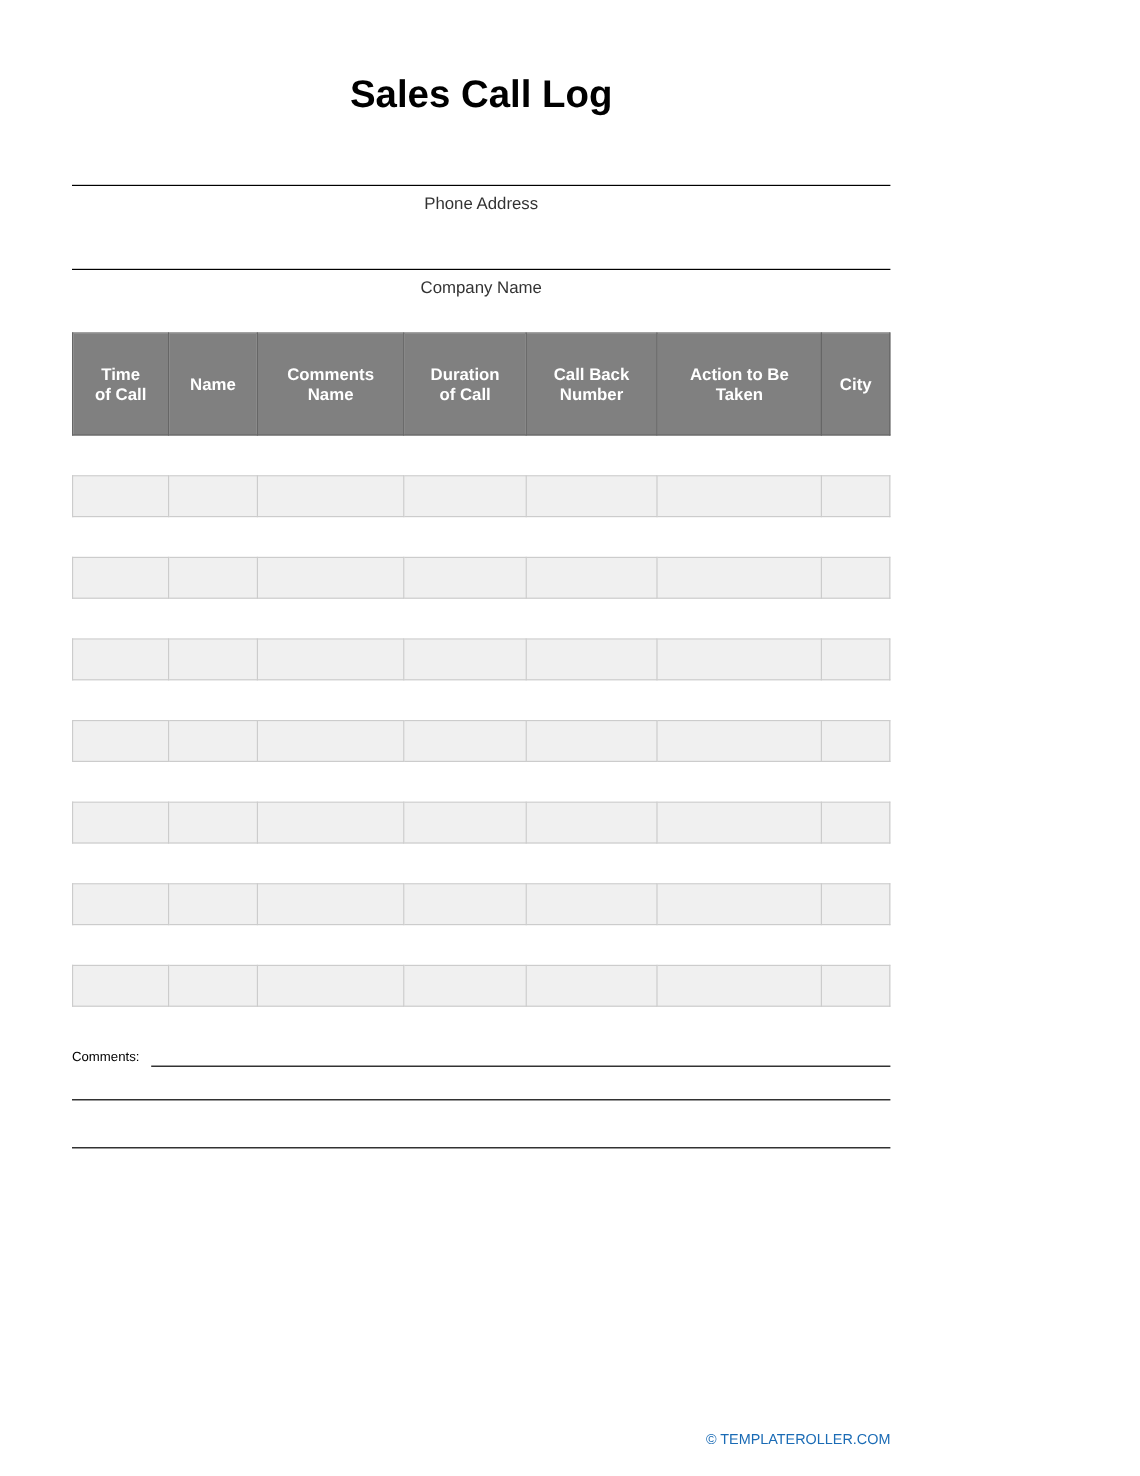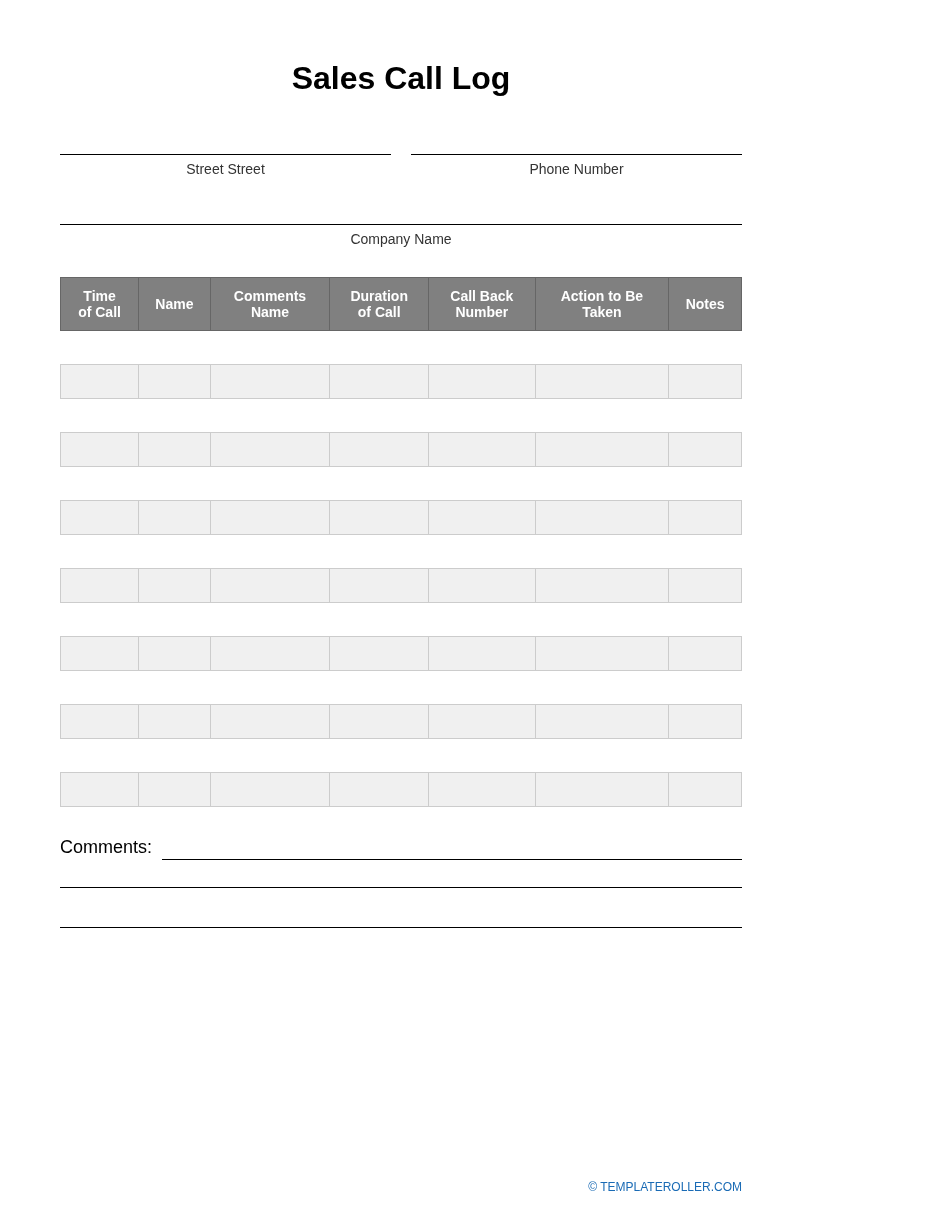--- a/index.html
+++ b/index.html
@@ -77,21 +77,21 @@
       border-collapse: collapse;
       margin-bottom: 30px;
     }
 
     .log-table thead tr th {
       background-color: #808080;
       color: #fff;
       text-align: center;
       font-size: 14px;
       font-weight: bold;
-      padding: 10px 6px;
+      padding: 26px 6px;
       border: 1px solid #666;
     }
 
     .log-table tbody tr td {
       background-color: #e8e8e8;
       height: 34px;
       border: 1px solid #ccc;
       padding: 4px 6px;
     }
 
@@ -110,21 +110,21 @@
       margin-bottom: 20px;
     }
 
     .comments-line-row {
       display: flex;
       align-items: flex-end;
       margin-bottom: 8px;
     }
 
     .comments-label {
-      font-size: 18px;
+      font-size: 11px;
       color: #000;
       white-space: nowrap;
       margin-right: 10px;
       padding-bottom: 2px;
     }
 
     .comments-line {
       flex: 1;
       border-bottom: 1.5px solid #000;
       height: 20px;
@@ -159,42 +159,38 @@
     }
 
     .sig-label {
       font-size: 14px;
       color: #333;
     }
 
     
     .footer {
       position: absolute;
-      bottom: 36px;
+      bottom: 24px;
       right: 60px;
       font-size: 12px;
       color: #1a6bb5;
     }
   </style>
 </head>
 <body>
 
 <div class="page">
 
   <h1 class="title">Sales Call Log</h1>
 
   <div class="form-section">
     <div class="form-row">
       <div class="form-field">
         <div class="form-line"></div>
-        <span class="form-label">Street Street</span>
-      </div>
-      <div class="form-field">
-        <div class="form-line"></div>
-        <span class="form-label">Phone Number</span>
+        <span class="form-label">Phone Address</span>
       </div>
     </div>
 
     <div class="form-row">
       <div class="form-field">
         <div class="form-line"></div>
         <span class="form-label">Company Name</span>
       </div>
     </div>
   </div>
@@ -206,21 +202,21 @@
 of Call</th>
         <th>Name</th>
         <th style="white-space:pre-line;">Comments
 Name</th>
         <th style="white-space:pre-line;">Duration
 of Call</th>
         <th style="white-space:pre-line;">Call Back
 Number</th>
         <th style="white-space:pre-line;">Action to Be
 Taken</th>
-        <th>Notes</th>
+        <th>City</th>
       </tr>
     </thead>
     <tbody id="table-body">
 
     <tr class="spacer-row">
           <td colspan="7"></td>
         </tr>
         <tr>
           <td></td>
           <td></td>

